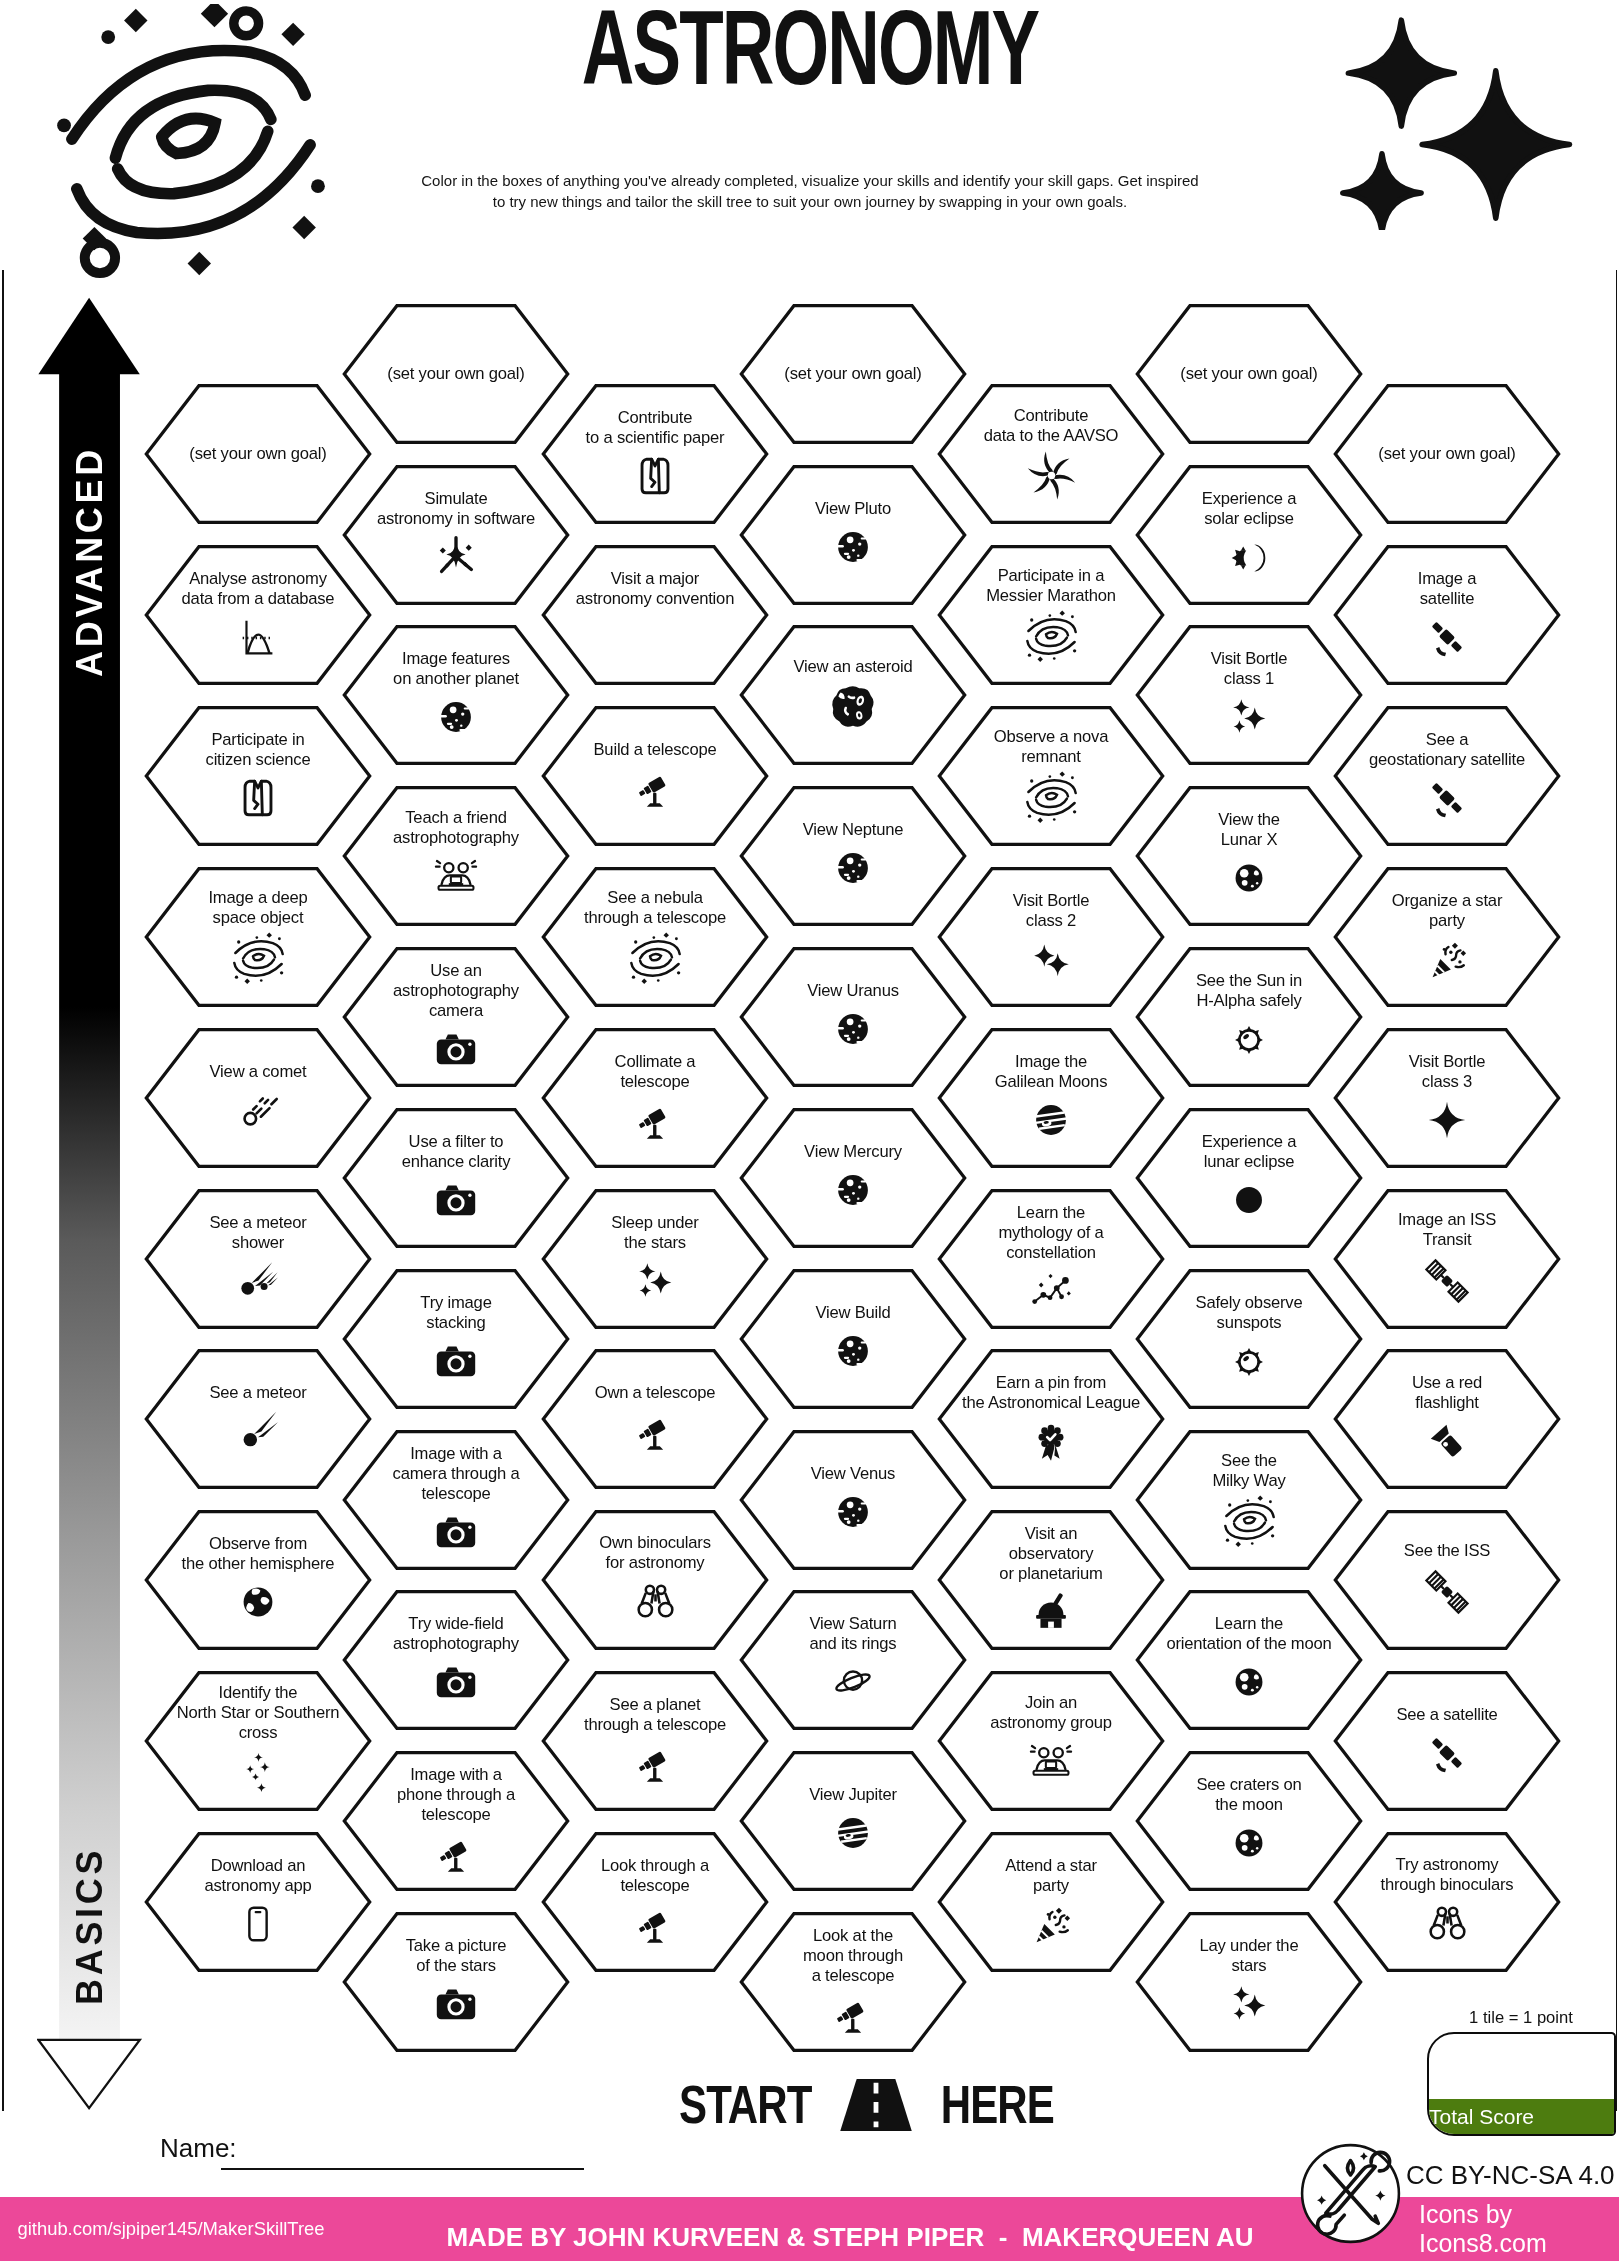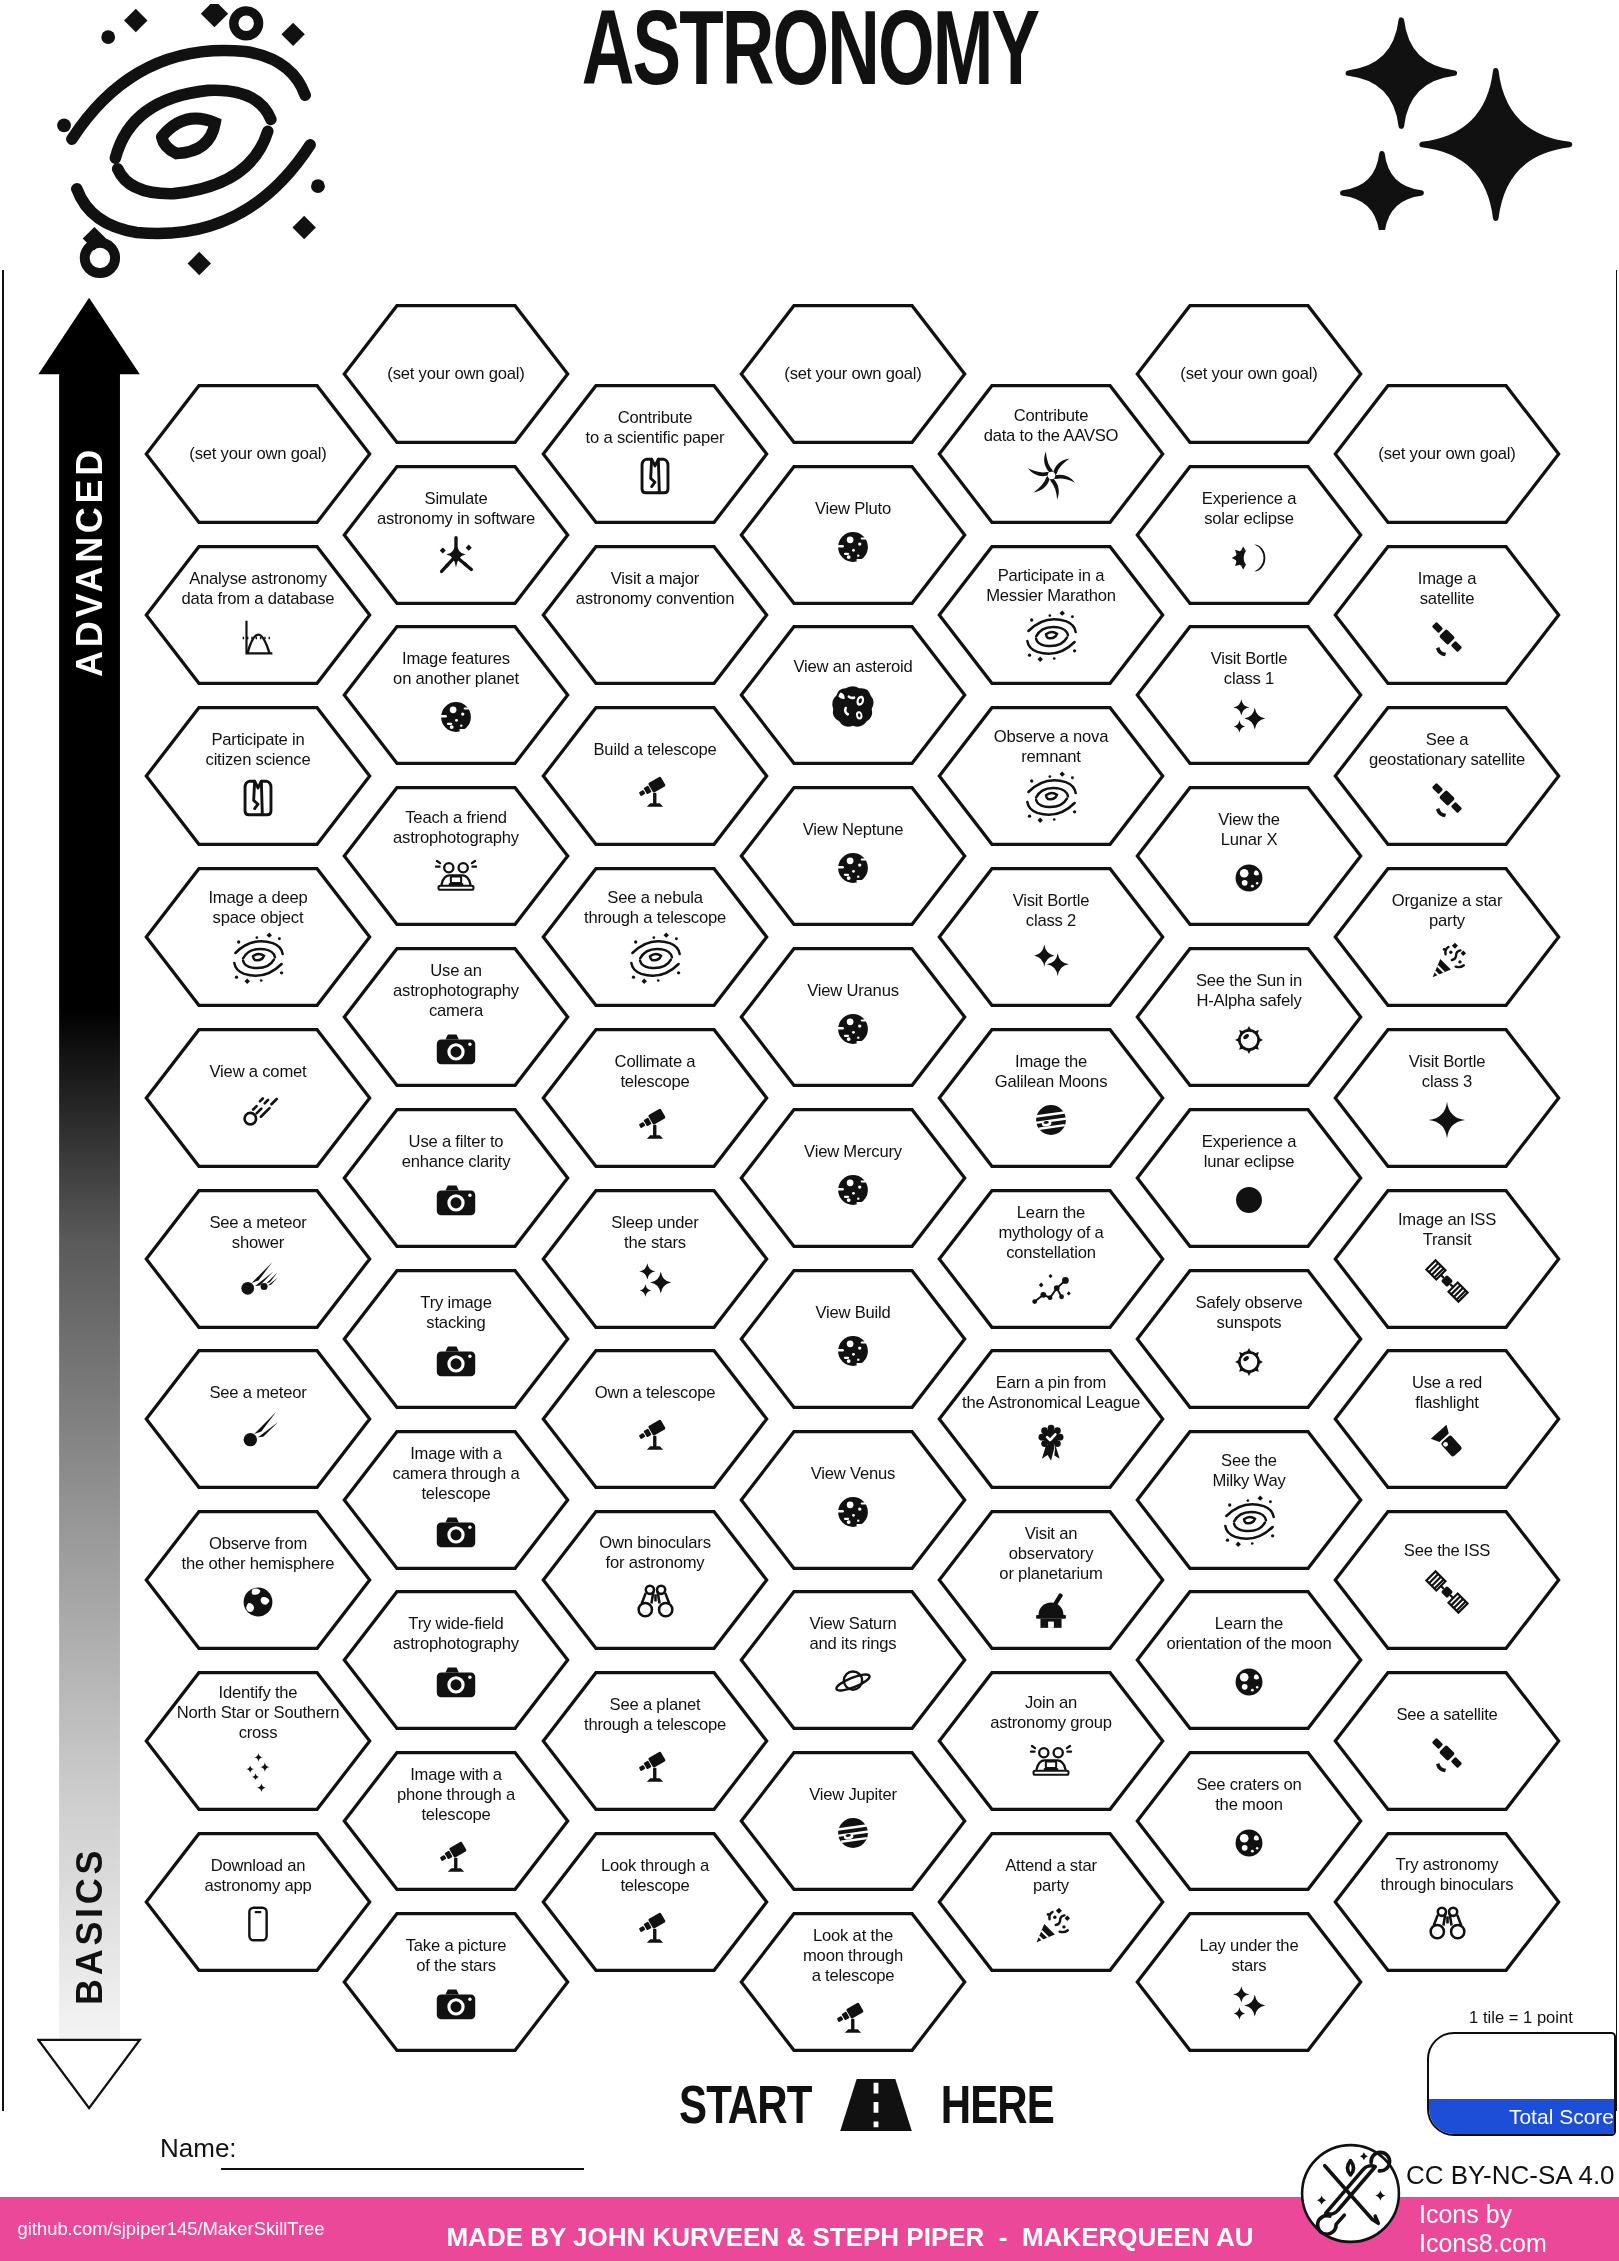--- a/index.html
+++ b/index.html
@@ -52,22 +52,22 @@
   .road-svg{width:98px;height:58px;}
 
   
   .name-label{left:160px;top:2133px;font-size:26px;}
   .name-line{left:221px;top:2168px;width:363px;height:1.8px;background:#111;}
 
   
   .tile-note{left:1424px;top:2008px;width:194px;text-align:center;font-size:16.6px;}
   .score-box{left:1427px;top:2032px;width:189px;height:104px;border:2.8px solid #0c0c0c;
              border-radius:27px 4.6px 4.6px 27px;box-sizing:border-box;overflow:hidden;background:#fff;}
-  .score-bar{position:absolute;left:0;right:0;bottom:0;height:35px;background:#1d4ed8;color:#fff;
-             display:flex;align-items:center;justify-content:flex-end;font-size:21px;}
+  .score-bar{position:absolute;left:0;right:0;bottom:0;height:35px;background:#4d7c0f;color:#fff;
+             display:flex;align-items:center;justify-content:flex-start;font-size:21px;}
 
   
   .cc-logo{left:1299px;top:2142px;width:103px;height:103px;z-index:3;}
   .cc-text{left:1406px;top:2160px;font-size:26px;z-index:3;}
   .footer{left:0;top:2197px;width:1620px;height:64px;background:#ec4899;color:#fff;z-index:2;}
   .footer-repo{position:absolute;left:17.5px;top:0;height:100%;display:flex;align-items:center;font-size:18.4px;}
   .footer-credit{position:absolute;left:850px;top:8px;height:100%;transform:translateX(-50%);
                  display:flex;align-items:center;font-size:26px;font-weight:700;letter-spacing:0px;white-space:pre;}
   .footer-icons{position:absolute;left:1419px;top:0;height:100%;display:flex;align-items:center;font-size:25px;}
 
@@ -448,20 +448,22 @@
       <rect x="88" y="78" width="6" height="6" transform="rotate(45 91 81)"></rect>
       <circle cx="96" cy="66" r="2.5"></circle>
         <circle cx="4" cy="44" r="2.5"></circle>
         <circle cx="20" cy="12" r="2.5"></circle>
     </g>
     <circle cx="70" cy="7" r="4.5" fill="none" stroke="#111" stroke-width="3.4"></circle>
     <circle cx="17" cy="92" r="5.5" fill="none" stroke="#111" stroke-width="3.6"></circle>
   </svg>
 
   <div class="abs title">ASTRONOMY</div>
+  <div class="abs description">Color in the boxes of anything you've already completed, visualize your skills and identify your skill gaps.  Get inspired
+to try new things and tailor the skill tree to suit your own journey by swapping in your own goals.</div>
 
   <svg class="abs logo-sparkles" viewBox="0 0 560 470">
     <g fill="#111" stroke="#111" stroke-width="12" stroke-linejoin="round">
       <path d="M170,15 Q182,118 285,130 Q182,142 170,245 Q158,142 55,130 Q158,118 170,15 Z"></path>
       <path d="M375,125 Q392,268 535,285 Q392,302 375,445 Q358,302 215,285 Q358,268 375,125 Z"></path>
       <path d="M128,305 Q137,381 213,390 Q137,399 128,475 Q119,399 43,390 Q119,381 128,305 Z"></path>
     </g>
   </svg>
 
   <div class="abs edge-line" style="left:2.3px;"></div>

